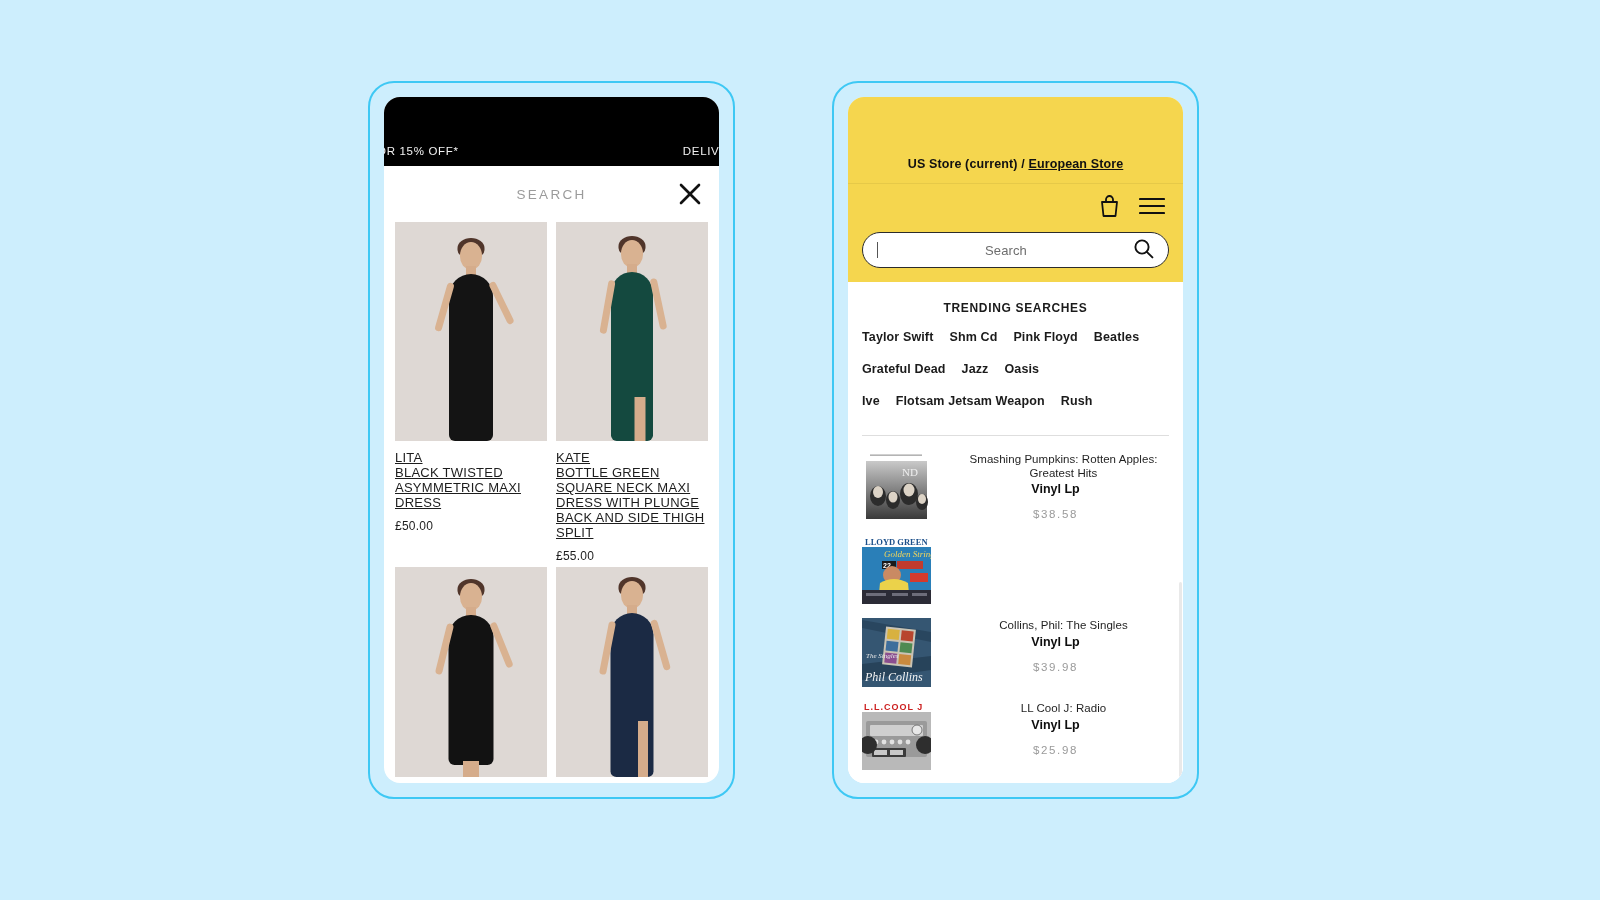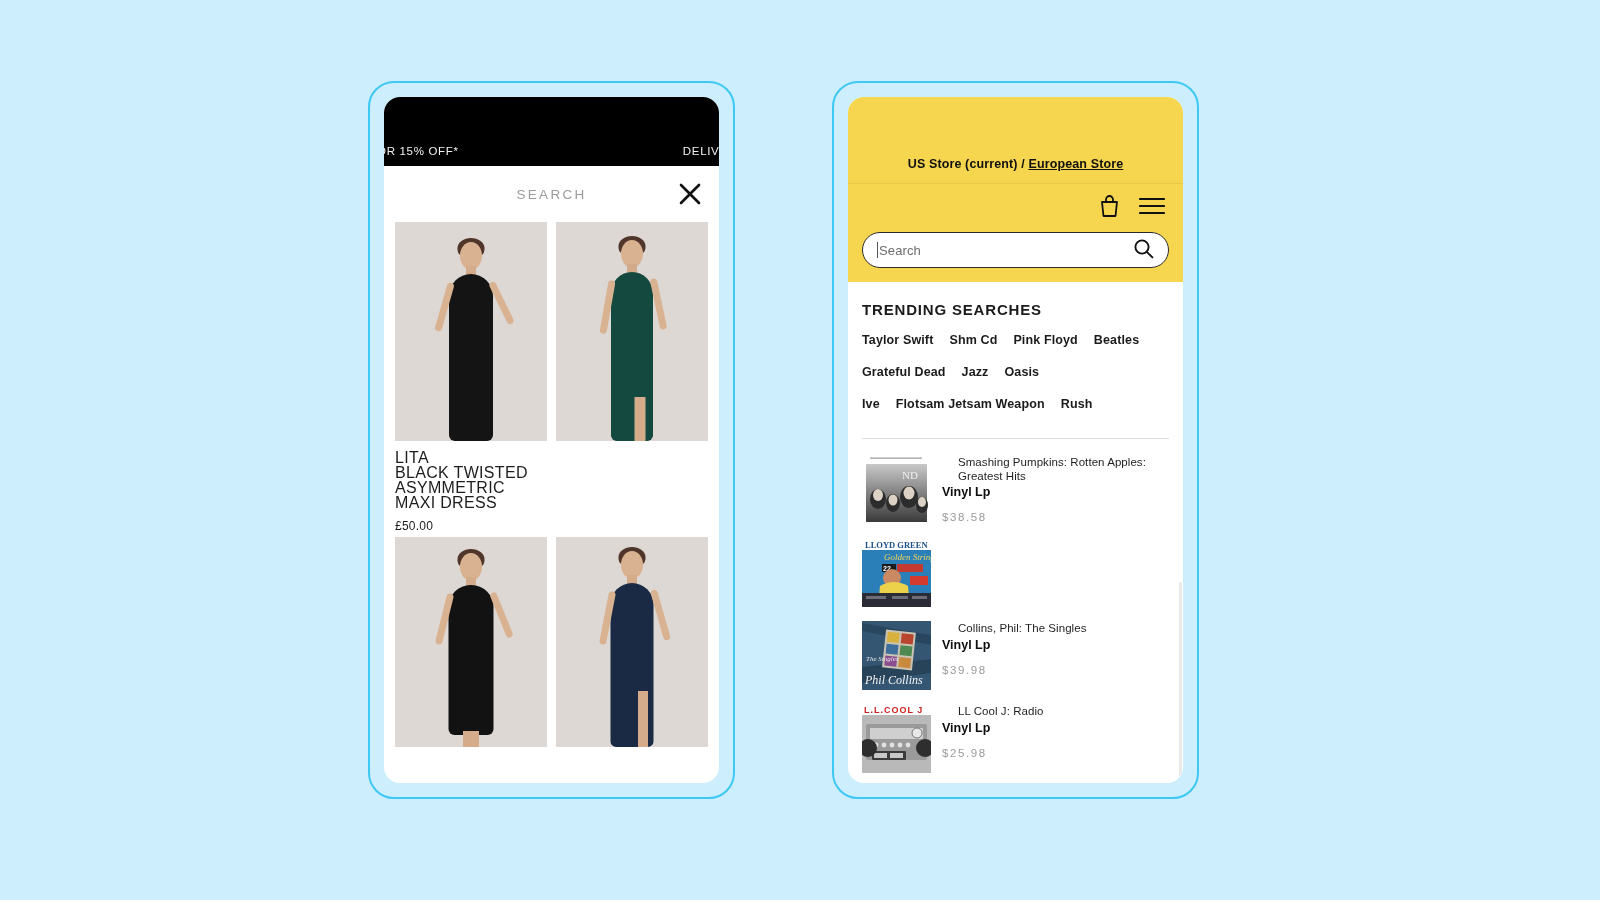--- a/index.html
+++ b/index.html
@@ -80,24 +80,25 @@
     width: 100%;
     height: 219px;
     background: #ded8d4;
     position: relative;
     overflow: hidden;
   }
   .card .ph.tall { height: 210px; }
   .card-info { padding: 9px 0 4px 0; }
   .card-info .name,
   .card-info .desc {
-    font-size: 16px;
+    font-size: 13px;
     line-height: 15px;
     letter-spacing: .02em;
     color: #1d1d1d;
+    text-decoration: underline;
   }
   .card-info .price {
     font-size: 12px;
     margin-top: 9px;
     color: #1d1d1d;
     letter-spacing: .02em;
   }
 
   
   .bg-a { background: linear-gradient(180deg,#e6e0dc 0%,#ded7d2 72%,#c9c0b8 100%); }
@@ -166,21 +167,21 @@
     letter-spacing: .01em;
   }
 
   .body-area {
     background: #fff;
     height: 100%;
     padding: 0 14px;
     position: relative;
   }
   .trend-title {
-    font-size: 15px;
+    font-size: 12px;
     font-weight: bold;
     letter-spacing: .055em;
     color: #1b1b1b;
     padding: 19px 0 0 0;
   }
   .trend-rows { padding-top: 6px; }
   .trend-row {
     display: flex;
     flex-wrap: wrap;
     gap: 0 16px;
@@ -235,21 +236,21 @@
   }
   .scrollbar {
     position: absolute;
     right: 1px;
     top: 300px;
     width: 3px;
     height: 195px;
     background: #e9e9e9;
     border-radius: 2px;
   }
-  .rp-inner { position: absolute; inset: 0; overflow: hidden; }
+  .rp-inner { position: absolute; inset: 0; overflow: hidden; text-align: center; }
 </style>
 </head>
 <body>
 
 <div class="stage">
 
   <div class="phone" id="phone-left">
     <div class="screen">
 
       <div class="promo-bar">
@@ -291,20 +292,25 @@
           <div class="ph bg-b">
             <div class="figure" style="width:140px;height:219px;">
               <div class="hair" style="top:14px;"></div>
               <div class="head" style="top:18px;"></div>
               <div class="neck" style="top:42px;"></div>
               <div class="dress" style="top:50px;width:42px;height:169px;background:#14493f;"></div>
               <div class="arm" style="top:58px;left:42px;height:54px;transform:rotate(10deg);"></div>
               <div class="arm" style="top:56px;right:40px;height:52px;transform:rotate(-12deg);"></div>
               <div class="legs" style="bottom:0;height:44px;width:11px;left:56%;"></div>
             </div>
+          </div>
+          <div class="card-info">
+            <div class="name">KATE</div>
+            <div class="desc">BOTTLE GREEN SQUARE NECK MAXI DRESS WITH PLUNGE BACK AND SIDE THIGH SPLIT</div>
+            <div class="price">£55.00</div>
           </div>
         </div>
 
         <div class="card">
           <div class="ph tall bg-a">
             <div class="figure" style="width:140px;height:210px;">
               <div class="hair" style="top:12px;"></div>
               <div class="head" style="top:16px;"></div>
               <div class="neck" style="top:40px;"></div>
               <div class="dress" style="top:48px;width:45px;height:150px;background:#121212;"></div>

